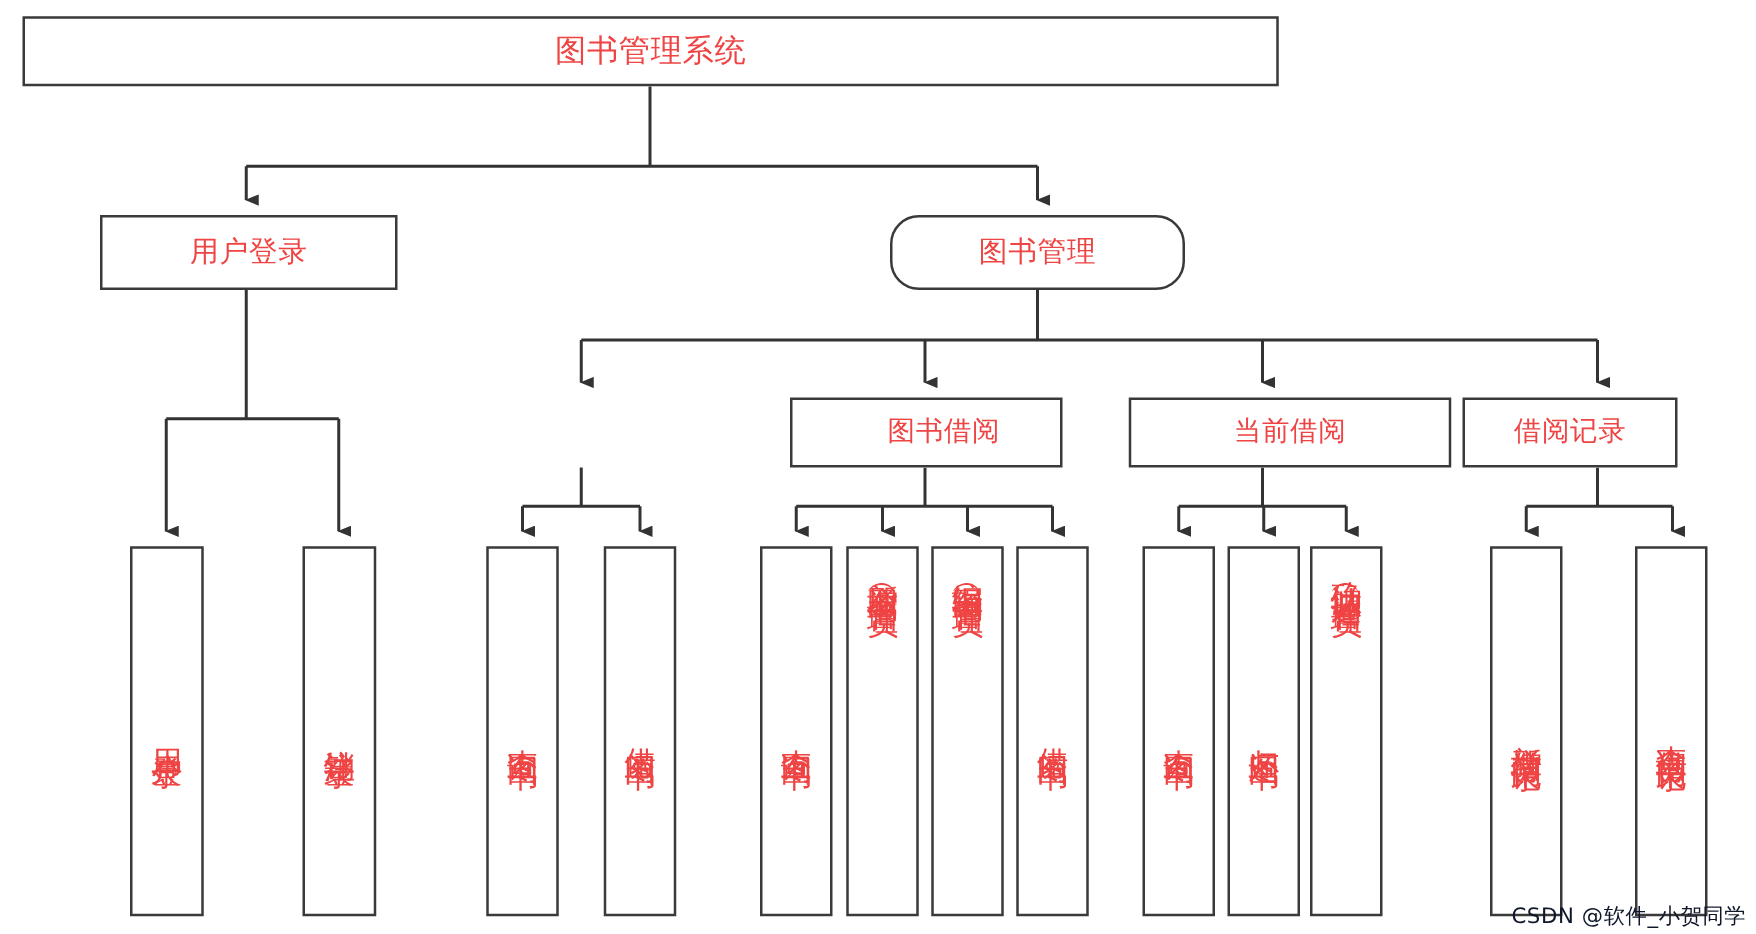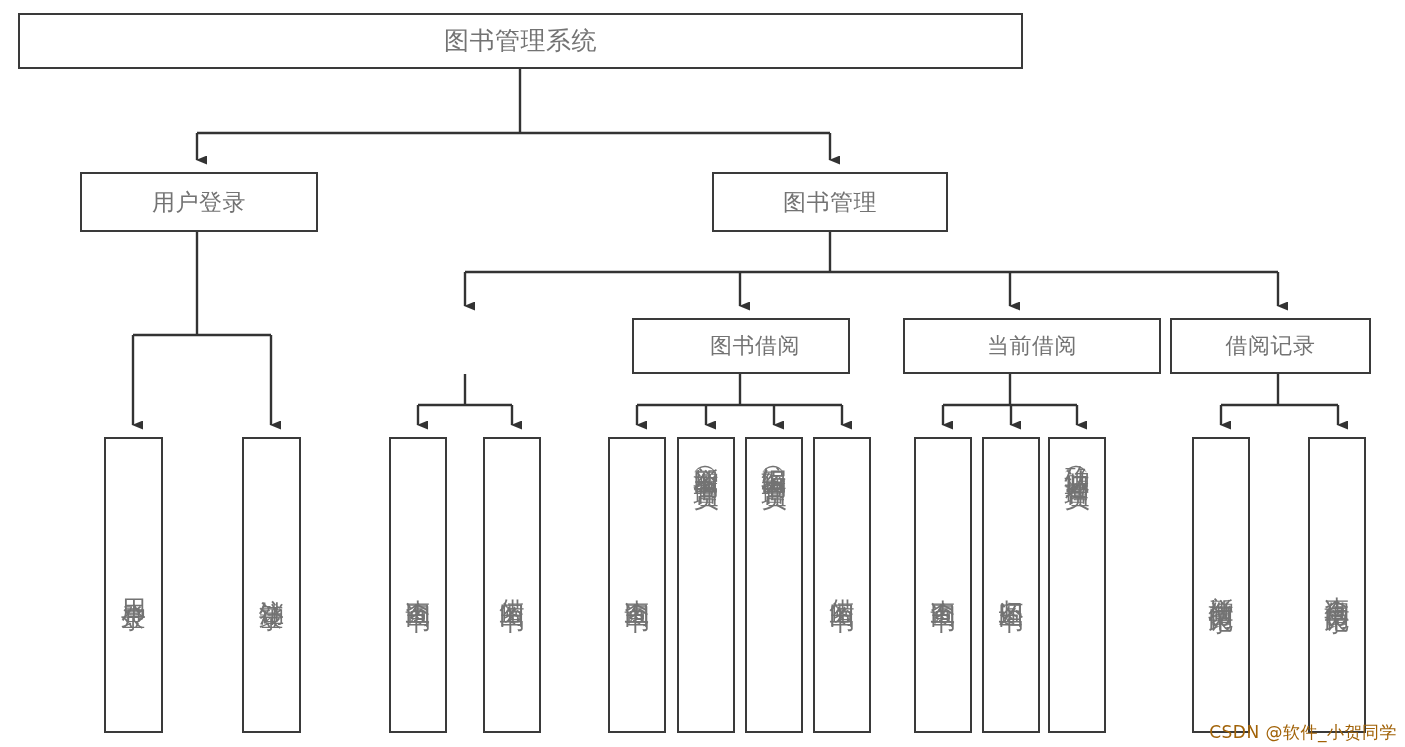--- a/index.html
+++ b/index.html
@@ -32,21 +32,21 @@
     border: 2px solid #3a3a3a;
     display: flex;
     align-items: center;
     justify-content: center;
     color: #3c3c3c;
     z-index: 3;
   }
   .node-label {
     display: block;
     text-align: left;
-    color: #737373;
+    color: #ef4444;
     line-height: 1.22;
     letter-spacing: 0.5px;
   }
   
   .level-root {
     left: 18px;
     top: 13px;
     width: 1005px;
     height: 56px;
   }
@@ -72,21 +72,21 @@
   }
   .leaf.leaf-centered {
     align-items: center;
     padding-top: 0;
   }
   .watermark {
     position: absolute;
     right: 8px;
     bottom: 3px;
     font-size: 17px;
-    color: #a16207;
+    color: #0f172a;
     letter-spacing: 0.5px;
     z-index: 6;
     white-space: nowrap;
   }
 </style>
 </head>
 <body>
 
 <div id="diagram-root">
 
@@ -140,31 +140,31 @@
     </g>
   </svg>
 
   <div class="node level-root">
     <span class="node-label">图书管理系统</span>
   </div>
 
   <div class="node level-1" style="left:80px; top:172px; width:238px; height:60px;">
     <span class="node-label">用户登录</span>
   </div>
-  <div class="node level-1" style="left:712px; top:172px; width:236px; height:60px;">
+  <div class="node level-1" style="left:712px; top:172px; width:236px; height:60px;border-radius:23px;">
     <span class="node-label">图书管理</span>
   </div>
 
   <div class="node level-2" style="left:632px; top:318px; width:218px; height:56px;padding-left:28px;">
     <span class="node-label">图书借阅</span>
   </div>
   <div class="node level-2" style="left:903px; top:318px; width:258px; height:56px;">
     <span class="node-label">当前借阅</span>
   </div>
-  <div class="node level-2" style="left:1170px; top:318px; width:201px; height:56px;">
+  <div class="node level-2" style="left:1170px; top:318px; width:172px; height:56px;">
     <span class="node-label">借阅记录</span>
   </div>
 
   <div class="node leaf leaf-centered" style="left:104px; top:437px; width:59px; height:296px;">
     <span class="node-label">用户登录</span>
   </div>
   <div class="node leaf leaf-centered" style="left:242px; top:437px; width:59px; height:296px;">
     <span class="node-label">注销登录</span>
   </div>
 

